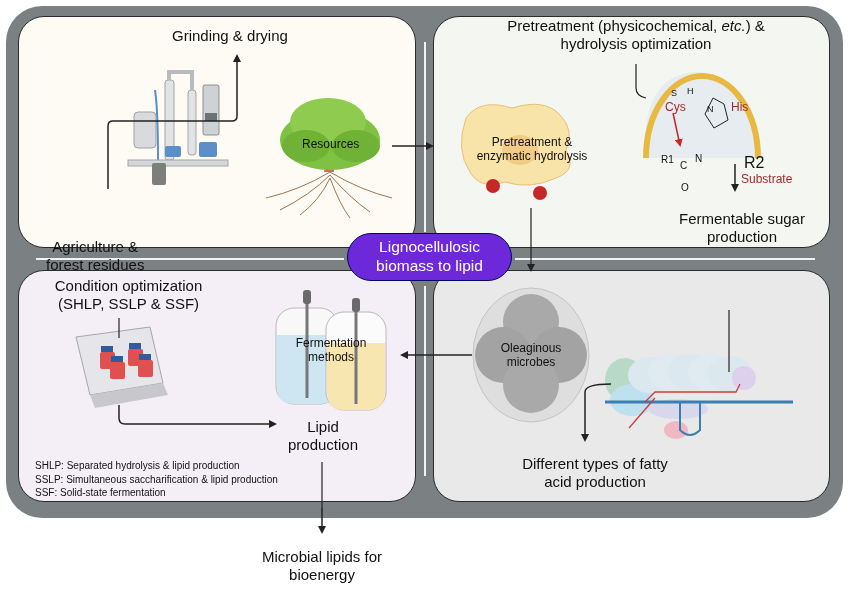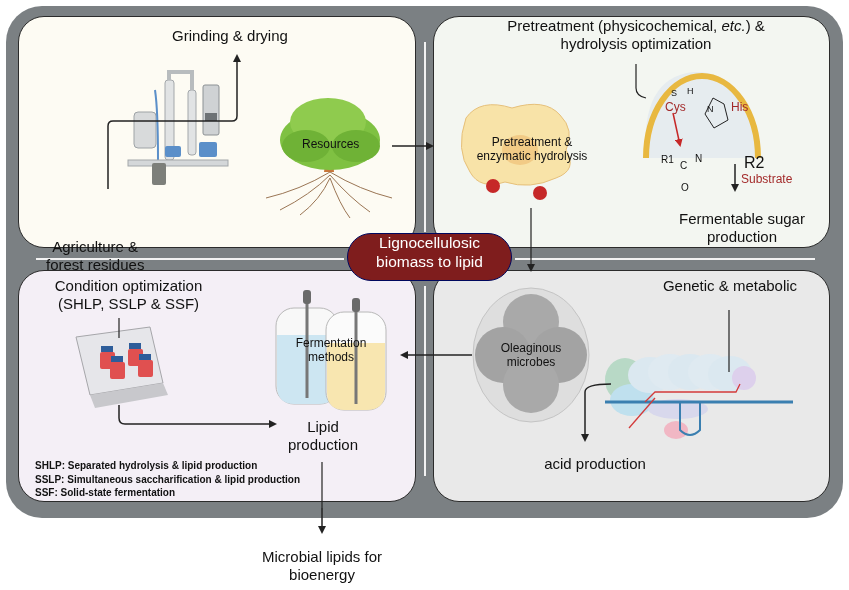--- a/index.html
+++ b/index.html
@@ -17,27 +17,27 @@
   #q-tr { left: 433px; top: 16px; width: 397px; height: 232px; background: #f3f6f1; }
   #q-bl { left: 18px; top: 270px; width: 398px; height: 232px; background: #f4eff6; }
   #q-br { left: 433px; top: 270px; width: 397px; height: 232px; background: #e9e9e9; }
 
   .vdiv { position: absolute; left: 424px; width: 2px; background: #f2f2f2; }
   .hdiv { position: absolute; height: 2px; background: #f2f2f2; }
 
   .txt { position: absolute; text-align: center; white-space: nowrap; line-height: 1.18; }
   .t-lg { font-size: 15px; }
   .t-sm { font-size: 12px; }
-  .t-xs { font-size: 10px; text-align: left; line-height: 1.35; font-weight: bold; }
+  .t-xs { font-size: 10px; text-align: left; line-height: 1.35; }
   .red { color: #a32a2a; }
 
   .center-badge {
     position: absolute; left: 347px; top: 233px; width: 165px; height: 48px;
-    background: #7f1d1d; color: #fff; border-radius: 24px; border: 1.5px solid #00085e;
-    display: flex; flex-direction: column; align-items: center; justify-content: flex-start;
+    background: #6d28d9; color: #fff; border-radius: 24px; border: 1.5px solid #00085e;
+    display: flex; flex-direction: column; align-items: center; justify-content: center;
     font-size: 15.5px; line-height: 1.2; text-align: center;
   }
 
   svg.overlay { position: absolute; left: 0; top: 0; width: 849px; height: 590px; }
 </style>
 </head>
 <body>
 
 <div class="frame"></div>
 <div class="quad" id="q-tl"></div>
@@ -214,22 +214,22 @@
   <div>SHLP: Separated hydrolysis &amp; lipid production</div>
   <div>SSLP: Simultaneous saccharification &amp; lipid production</div>
   <div>SSF: Solid-state fermentation</div>
 </div>
 
 <div class="txt t-sm" style="left:496px;top:341px;width:70px;">
   <div>Oleaginous</div>
   <div>microbes</div>
 </div>
 <div class="txt t-lg" style="left:655px;top:277px;width:150px;">
-  <div>Genetic &amp; metabolic</div>
 </div>
 <div class="txt t-lg" style="left:500px;top:455px;width:190px;">
+  <div>Different types of fatty</div>
   <div>acid production</div>
 </div>
 
 <div class="txt t-lg" style="left:246px;top:548px;width:152px;">
   <div>Microbial lipids for</div>
   <div>bioenergy</div>
 </div>
 
 </body></html>

